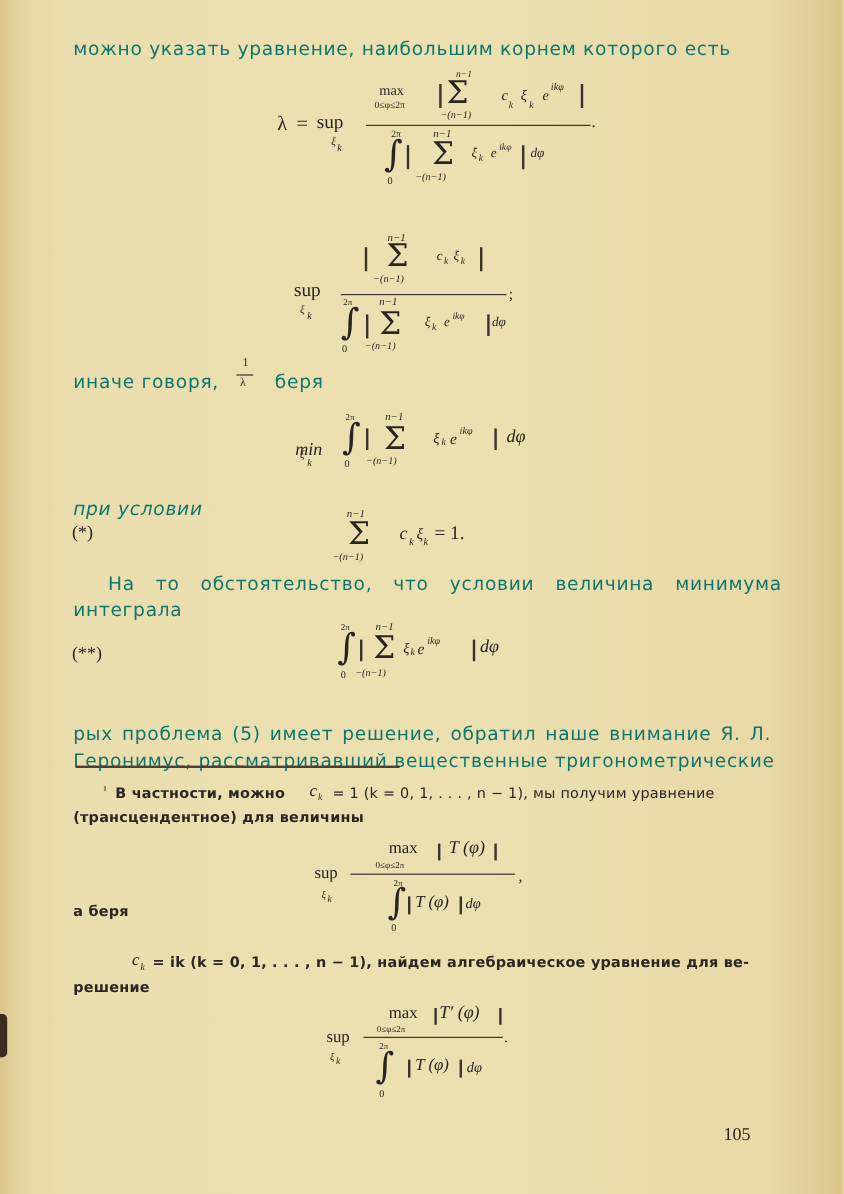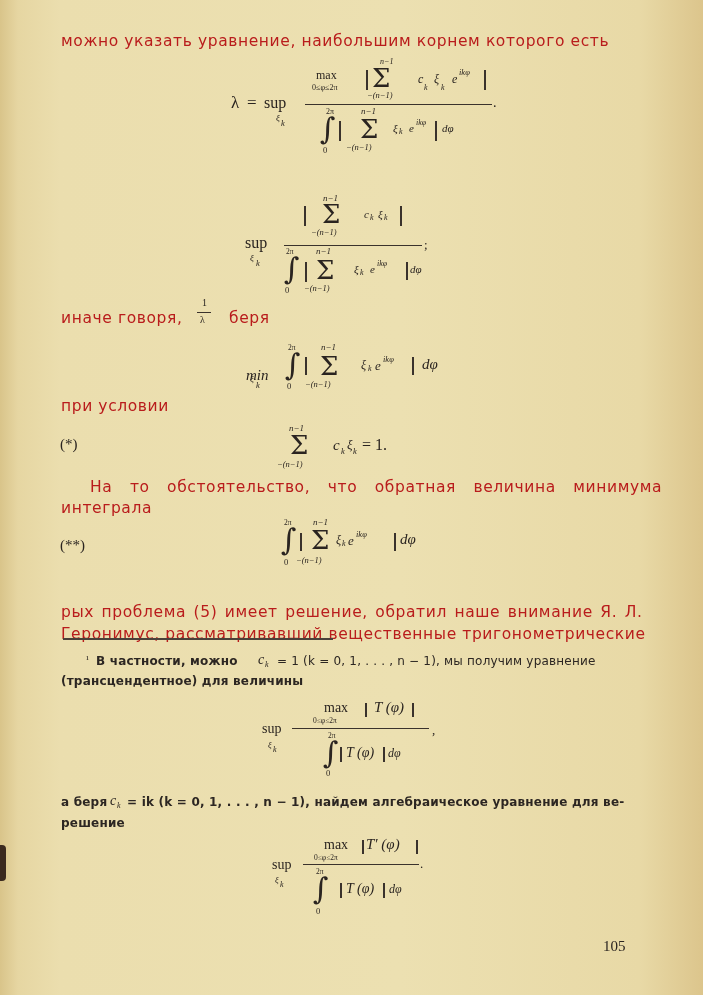--- a/index.html
+++ b/index.html
@@ -3,21 +3,21 @@
 <meta charset="utf-8">
 <style>
   html, body { margin:0; padding:0; }
   body {
     width:703px; height:995px; overflow:hidden; position:relative;
     background: linear-gradient(90deg, #d9c48a 0px, #e6d6a2 18px, #ebdeae 60px, #ece0b1 400px, #e8d9a6 640px, #dcc58c 703px);
     font-family: "Liberation Serif", serif;
     color:#2a2420;
   }
   .page { position:absolute; left:0; top:0; width:703px; height:995px; }
-  .txt { position:absolute; font-family:"DejaVu Sans", sans-serif; font-size:15.5px; letter-spacing:0.6px; white-space:nowrap; color:#b91c1c; }
+  .txt { position:absolute; font-family:"DejaVu Sans", sans-serif; font-size:15.5px; letter-spacing:0.6px; white-space:nowrap; color:#0f766e; }
   .it { font-style:italic; }
   .small { font-size:9.5px; }
   .tiny { font-size:8.5px; }
   .fn { position:absolute; font-family:"DejaVu Sans", sans-serif; font-size:12px; letter-spacing:0.2px; white-space:nowrap; color:#2c2622; font-weight:bold; }
   .abs { position:absolute; white-space:nowrap; }
   .m { font-family:"Liberation Serif", serif; color:#2a2420; }
   .frac-line { position:absolute; height:1.4px; background:#3a322c; }
   .sigma { font-family:"DejaVu Serif", serif; font-size:26px; line-height:1; }
   .integral { font-family:"DejaVu Serif", serif; font-size:30px; line-height:1; }
   .bar { position:absolute; width:1.5px; background:#3a322c; }
@@ -122,35 +122,35 @@
     <span class="abs m tiny" style="left:287px; top:381px; font-size:8.5px;">0</span>
     <span class="abs m tiny it" style="left:305px; top:379px; font-size:8.5px;">−(n−1)</span>
     <span class="abs m it" style="left:361px; top:358px; font-size:12px;">ξ</span>
     <span class="abs m it" style="left:368px; top:364px; font-size:8px;">k</span>
     <span class="abs m it" style="left:375px; top:358px; font-size:13px;">e</span>
     <span class="abs m it" style="left:383px; top:354px; font-size:8.5px;">ikφ</span>
     <div class="bar" style="left:412px; top:357px; height:18px;"></div>
     <span class="abs m it" style="left:422px; top:356px; font-size:15px;">dφ</span>
   </div>
 
-  <div class="txt" style="left:61px; top:397px;">при условии</div>
+  <div class="txt" style="left:61px; top:415px;font-style:italic;">при условии</div>
 
   <div>
     <span class="abs m" style="left:60px; top:436px; font-size:15px;">(*)</span>
     <span class="abs m tiny it" style="left:289px; top:423px; font-size:9px;">n−1</span>
     <span class="abs m sigma" style="left:290px; top:432px;">Σ</span>
     <span class="abs m tiny it" style="left:277px; top:459px; font-size:8.5px;">−(n−1)</span>
     <span class="abs m it" style="left:333px; top:437px; font-size:15px;">c</span>
     <span class="abs m it" style="left:341px; top:446px; font-size:8.5px;">k</span>
     <span class="abs m it" style="left:347px; top:437px; font-size:13px;">ξ</span>
     <span class="abs m it" style="left:353px; top:446px; font-size:8.5px;">k</span>
     <span class="abs m" style="left:362px; top:436px; font-size:16px;">= 1.</span>
   </div>
 
-  <div class="txt" style="left:90px; top:478px; word-spacing:12px;">На то обстоятельство, что обратная величина минимума</div>
+  <div class="txt" style="left:90px; top:478px; word-spacing:12px;">На то обстоятельство, что условии величина минимума</div>
   <div class="txt" style="left:61px; top:499px;">интеграла</div>
 
   <div>
     <span class="abs m" style="left:60px; top:537px; font-size:15px;">(**)</span>
     <span class="abs m tiny" style="left:284px; top:518px; font-size:7.5px;">2π</span>
     <span class="abs m tiny it" style="left:313px; top:517px; font-size:9px;">n−1</span>
     <span class="abs m integral" style="left:281px; top:525px;">∫</span>
     <div class="bar" style="left:300px; top:533px; height:18px;"></div>
     <span class="abs m sigma" style="left:311px; top:527px;">Σ</span>
     <span class="abs m tiny" style="left:284px; top:557px; font-size:8.5px;">0</span>
@@ -189,21 +189,21 @@
       <span class="abs m" style="left:432px; top:722px; font-size:13px;">,</span>
       <span class="abs m tiny" style="left:328px; top:731px; font-size:7.5px;">2π</span>
       <span class="abs m integral" style="left:323px; top:738px;">∫</span>
       <div class="bar" style="left:340px; top:747px; height:15px;"></div>
       <span class="abs m it" style="left:346px; top:745px; font-size:14px;">T (φ)</span>
       <div class="bar" style="left:383px; top:747px; height:15px;"></div>
       <span class="abs m it" style="left:388px; top:746px; font-size:12px;">dφ</span>
       <span class="abs m tiny" style="left:326px; top:768px; font-size:8.5px;">0</span>
     </div>
 
-    <span class="fn" style="left:61px; top:795px;">а беря</span>
+    <span class="fn" style="left:61px; top:752px;">а беря</span>
     <span class="abs m it" style="left:110px; top:793px; font-size:14px;">c</span>
     <span class="abs m it" style="left:117px; top:801px; font-size:8px;">k</span>
     <span class="fn" style="left:127px; top:795px; font-weight:bold;">= ik (k = 0, 1, . . . ,  n − 1),  найдем алгебраическое уравнение  для  ве-</span>
     <div class="fn" style="left:61px; top:816px;">решение</div>
 
     <div>
       <span class="abs m" style="left:324px; top:837px; font-size:14px;">max</span>
       <div class="bar" style="left:362px; top:840px; height:14px;"></div>
       <span class="abs m it" style="left:366px; top:836px; font-size:15px;">T′ (φ)</span>
       <div class="bar" style="left:416px; top:840px; height:14px;"></div>

